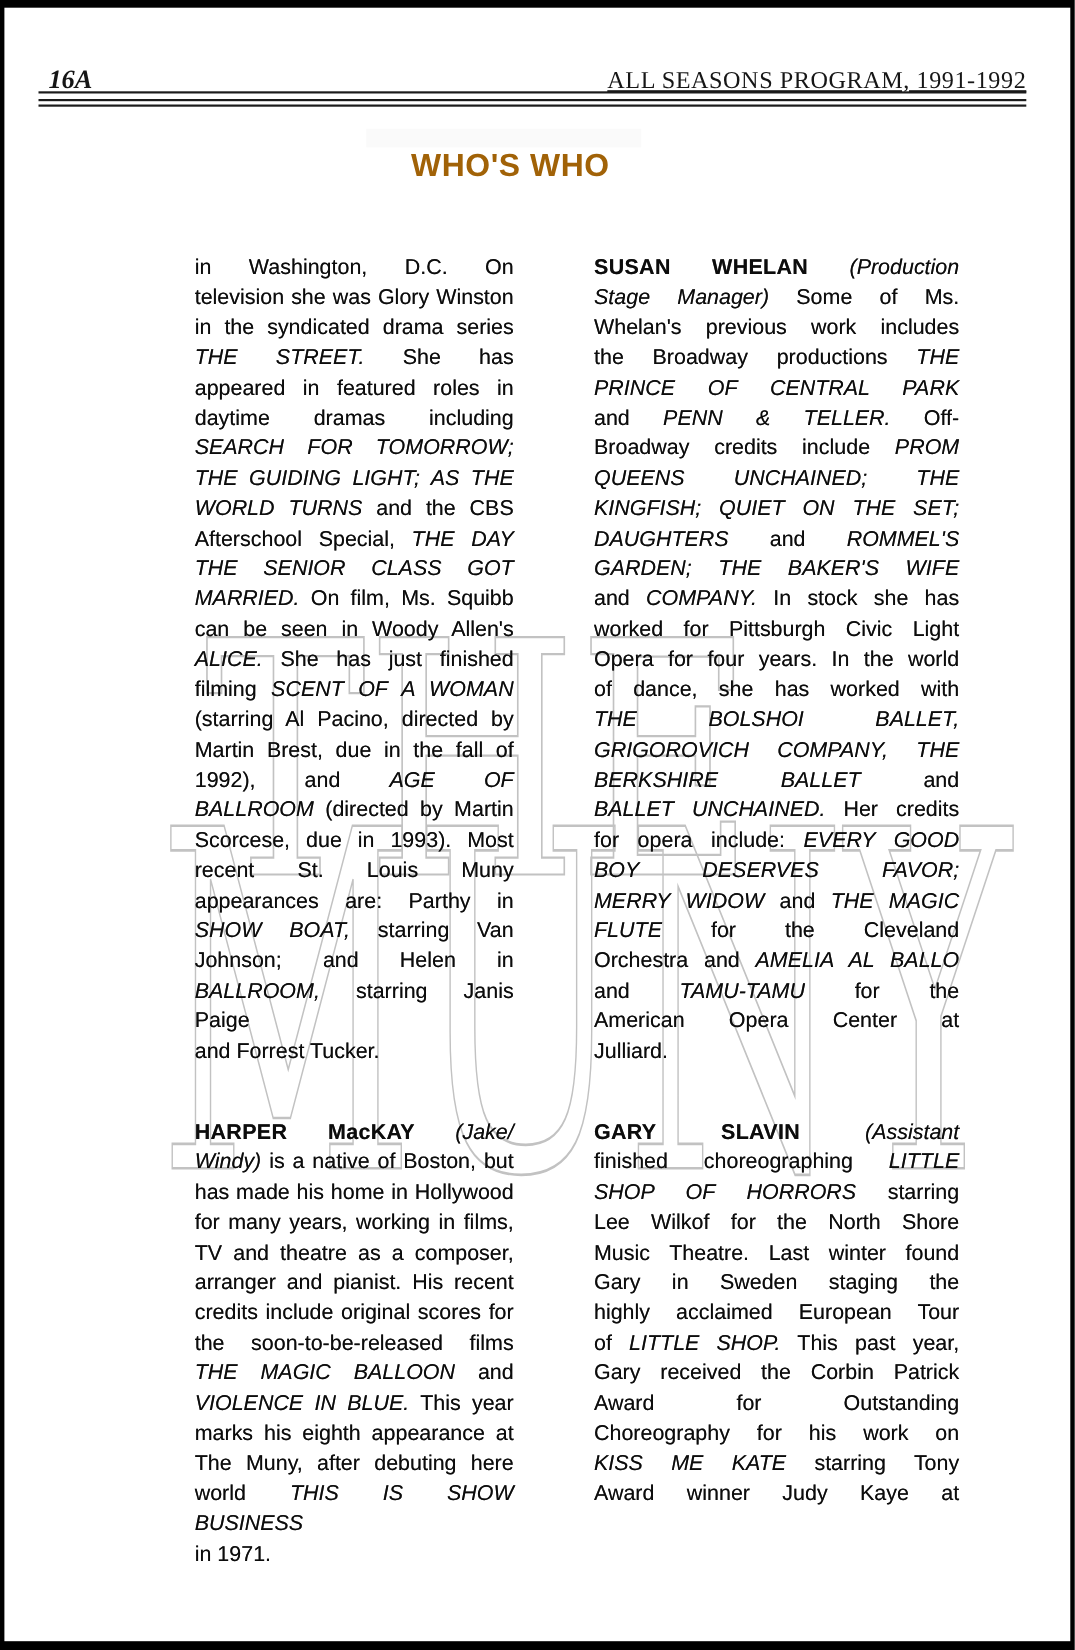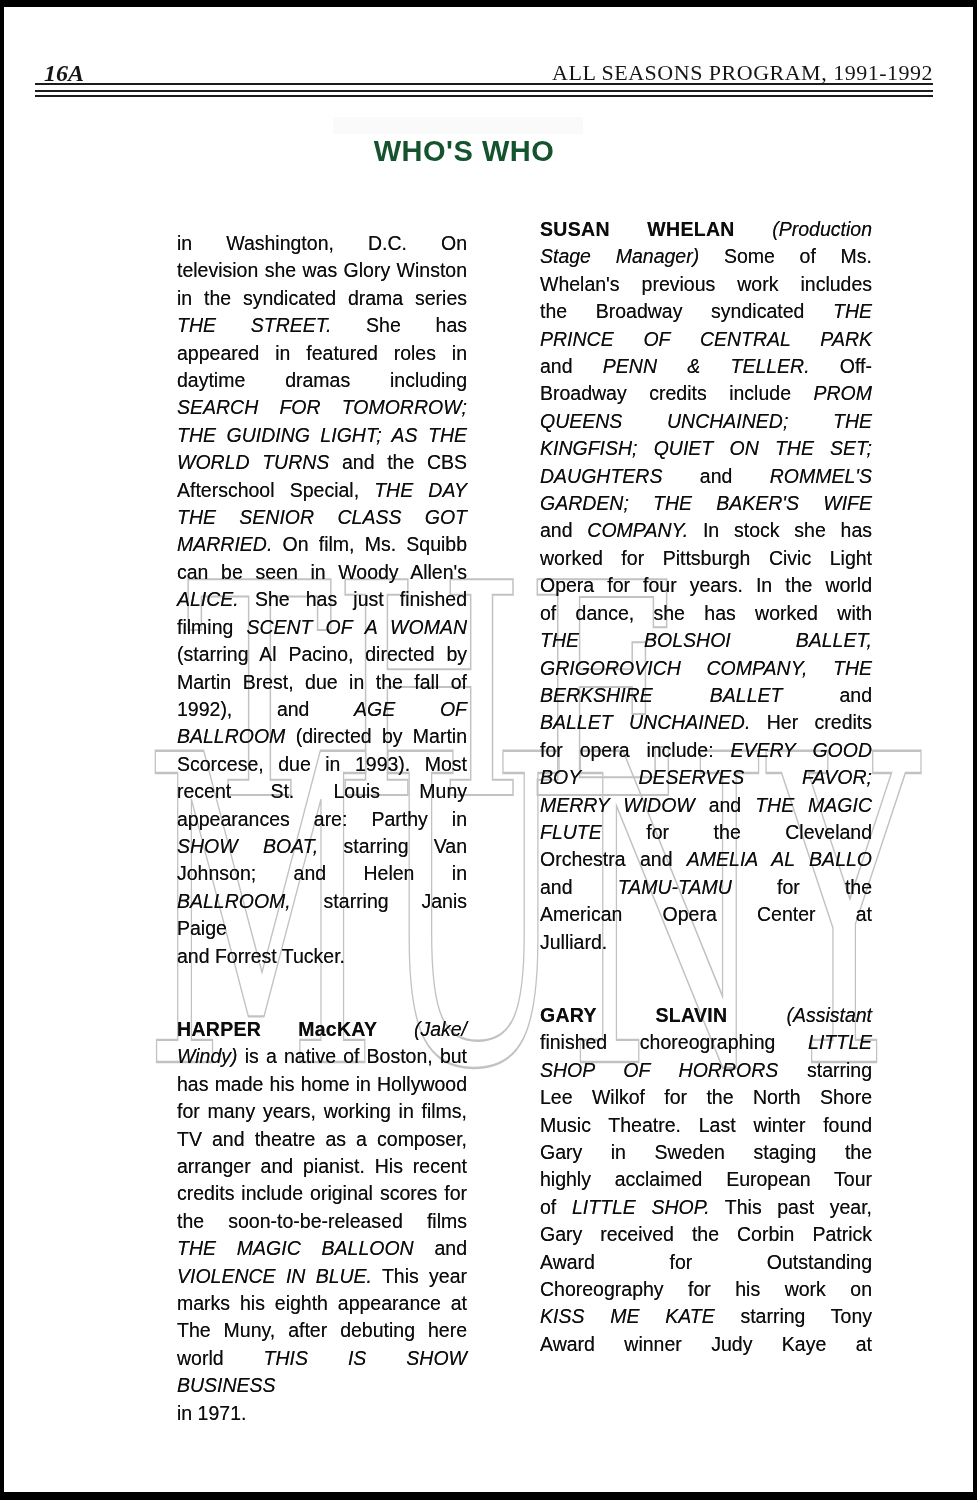--- a/index.html
+++ b/index.html
@@ -19,51 +19,51 @@
   
   .page-number{
     position:absolute;top:53px;left:40px;
     font-family:"Liberation Serif", serif;
     font-style:italic;font-weight:bold;
     font-size:24px;color:#161616;
   }
   .header-title{
     position:absolute;top:53px;right:40px;
     font-family:"Liberation Serif", serif;
-    font-size:22px;color:#161616;letter-spacing:0.5px;
+    font-size:22px;color:#161616;letter-spacing:0.5px;text-decoration:underline;
   }
   .rule{position:absolute;left:31px;width:898px;background:#1c1c1c;}
   .rule-single{top:76px;height:2px;}
   .rule-dbl-a{top:83px;height:2px;}
   .rule-dbl-b{top:88px;height:2px;}
   
   .title-smudge{
     position:absolute;top:110px;left:329px;width:250px;height:17px;
     background:#fafafa;
   }
   .section-title{
     position:absolute;top:128px;left:0;width:920px;
     text-align:center;
-    font-size:29px;font-weight:bold;color:#14532d;
+    font-size:29px;font-weight:bold;color:#a16207;
     letter-spacing:0.5px;
   }
   
   .watermark{position:absolute;top:0;left:0;z-index:1;}
   .wm-text{
     font-family:"DejaVu Serif", serif;
     fill:none;
   }
   
   .col{
     position:absolute;z-index:2;
     font-size:19.5px;line-height:27.4px;color:#0c0c0c;
     text-shadow:0 0 0.5px rgba(0,0,0,0.65);
   }
   .col-left{top:223px;left:131px;width:332px;}
-  .col-right{top:209px;left:494px;width:374px;}
+  .col-right{top:223px;left:494px;width:374px;}
   .para{position:relative;margin-left:42px;}
   .para-2{position:absolute;top:786px;left:0;right:0;}
   .line{
     text-align:justify;
     text-align-last:justify;
     white-space:normal;
   }
   .line.lastline{text-align-last:left;}
   .line .i{font-style:italic;}
   .line .b{font-weight:bold;letter-spacing:0.3px;}
@@ -131,21 +131,21 @@
         <div class="line"><span class="">The Muny, after debuting here</span></div>
         <div class="line"><span class="">world </span><span class="i">THIS IS SHOW BUSINESS</span></div>
         <div class="line lastline"><span class="">in 1971.</span></div>
       </div>
     </div>
   <div class="col col-right">
       <div class="para">
         <div class="line"><span class="b">SUSAN WHELAN </span><span class="i">(Production</span></div>
         <div class="line"><span class="i">Stage Manager)</span><span class=""> Some of Ms.</span></div>
         <div class="line"><span class="">Whelan's previous work includes</span></div>
-        <div class="line"><span class="">the Broadway syndicated </span><span class="i">THE</span></div>
+        <div class="line"><span class="">the Broadway productions </span><span class="i">THE</span></div>
         <div class="line"><span class="i">PRINCE OF CENTRAL PARK</span></div>
         <div class="line"><span class="">and </span><span class="i">PENN &amp; TELLER.</span><span class=""> Off-</span></div>
         <div class="line"><span class="">Broadway credits include </span><span class="i">PROM</span></div>
         <div class="line"><span class="i">QUEENS UNCHAINED; THE</span></div>
         <div class="line"><span class="i">KINGFISH; QUIET ON THE SET;</span></div>
         <div class="line"><span class="i">DAUGHTERS</span><span class=""> and </span><span class="i">ROMMEL'S</span></div>
         <div class="line"><span class="i">GARDEN; THE BAKER'S WIFE</span></div>
         <div class="line"><span class="">and </span><span class="i">COMPANY.</span><span class=""> In stock she has</span></div>
         <div class="line"><span class="">worked for Pittsburgh Civic Light</span></div>
         <div class="line"><span class="">Opera for four years. In the world</span></div>

